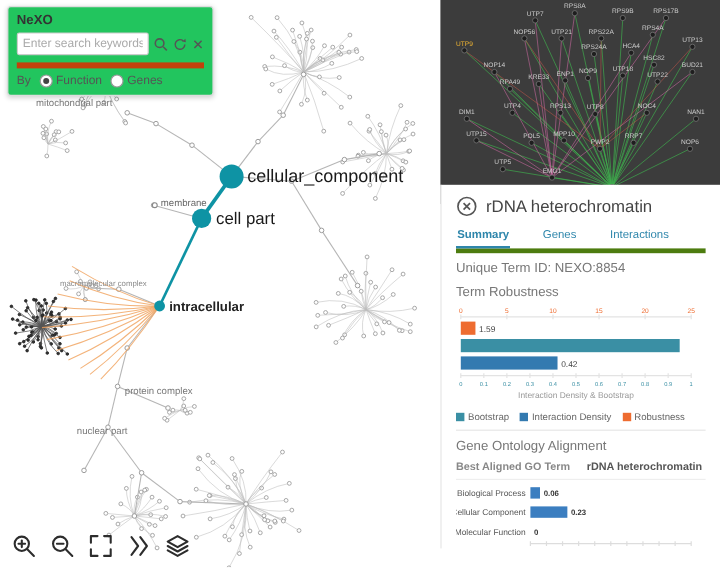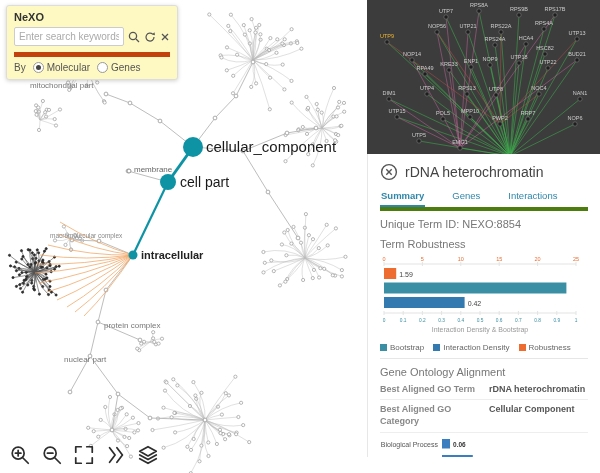--- a/index.html
+++ b/index.html
@@ -2,21 +2,21 @@
 <html><head>
 <meta charset="utf-8">
 <style>
   html,body{margin:0;padding:0;background:#fff;font-family:"Liberation Sans",sans-serif;}
   #stage{position:relative;width:600px;height:473px;overflow:hidden;background:#fff;}
 
   
   #tree-panel{position:absolute;left:0;top:0;width:367px;height:473px;background:#fff;}
   #tree-svg{position:absolute;left:0;top:0;}
 
-  .search-card{position:absolute;left:6px;top:5px;width:172px;background:#fef9c3;border:1px solid #ddd;
+  .search-card{position:absolute;left:6px;top:5px;width:172px;background:#22c55e;border:1px solid #ddd;
     border-radius:3px;box-shadow:0 1px 4px rgba(0,0,0,.18);padding:5px 7px 6px;z-index:5;box-sizing:border-box;}
   .search-title{font-size:11px;font-weight:bold;color:#333;margin-bottom:4px;}
   .search-row{display:flex;align-items:center;gap:4px;}
   .search-input{flex:1;min-width:0;border:1px solid #ccc;border-radius:2px;font-size:10px;padding:3px 4px;color:#333;outline:none;}
   .search-input::placeholder{color:#aaa;}
   .icon-btn{display:flex;align-items:center;color:#555;cursor:pointer;}
   .mode-row{display:flex;align-items:flex-end;gap:7px;font-size:10px;color:#555;margin-top:6px;border-top:5px solid #c2410c;padding-top:5px;}
   .mode-row label{display:flex;align-items:center;gap:3px;cursor:pointer;}
   .radio{width:9px;height:9px;border:1px solid #999;border-radius:50%;display:inline-block;position:relative;background:#fff;}
   .radio.checked::after{content:"";position:absolute;left:2px;top:2px;right:2px;bottom:2px;background:#444;border-radius:50%;}
@@ -781,21 +781,21 @@
           <svg width="10" height="10" viewBox="0 0 10 10">
               <line x1="2" y1="2" x2="8" y2="8" stroke="#555" stroke-width="1.3"></line>
               <line x1="8" y1="2" x2="2" y2="8" stroke="#555" stroke-width="1.3"></line>
             </svg>
         </span>
       </div>
       <div class="mode-row">
         <span>By</span>
         <label>
           <span class="radio checked"></span>
-          <span>Molecular</span>
+          <span>Function</span>
         </label>
         <label>
           <span class="radio"></span>
           <span>Genes</span>
         </label>
       </div>
     </div>
 
     <div class="tree-toolbar">
       <span class="tool-btn">
@@ -1047,24 +1047,20 @@
     </div>
 
     <hr class="hr">
 
     <div class="section-label">Gene Ontology Alignment</div>
 
     <div class="kv-row">
       <span class="kv-label">Best Aligned GO Term</span>
       <span class="kv-value">rDNA heterochromatin</span>
     </div>
-    <div class="kv-row">
-      <span class="kv-label">Best Aligned GO Category</span>
-      <span class="kv-value">Cellular Component</span>
-    </div>
 
     <svg id="chart2" width="209" height="62" viewBox="0 0 209 62">
         <text x="58" y="10.5" font-size="7" fill="#555" text-anchor="end">Biological Process</text>
         <rect x="62" y="3" width="8.0" height="9.5" fill="#3b7ec0"></rect>
         <text x="73.03999999999999" y="10.5" font-size="6.5" font-weight="bold" fill="#333">0.06</text>
         <text x="58" y="26.5" font-size="7" fill="#555" text-anchor="end">Cellular Component</text>
         <rect x="62" y="19" width="30.8" height="9.5" fill="#3b7ec0"></rect>
         <text x="95.82" y="26.5" font-size="6.5" font-weight="bold" fill="#333">0.23</text>
         <text x="58" y="42.5" font-size="7" fill="#555" text-anchor="end">Molecular Function</text>
         <text x="65" y="42.5" font-size="6.5" font-weight="bold" fill="#333">0</text>

